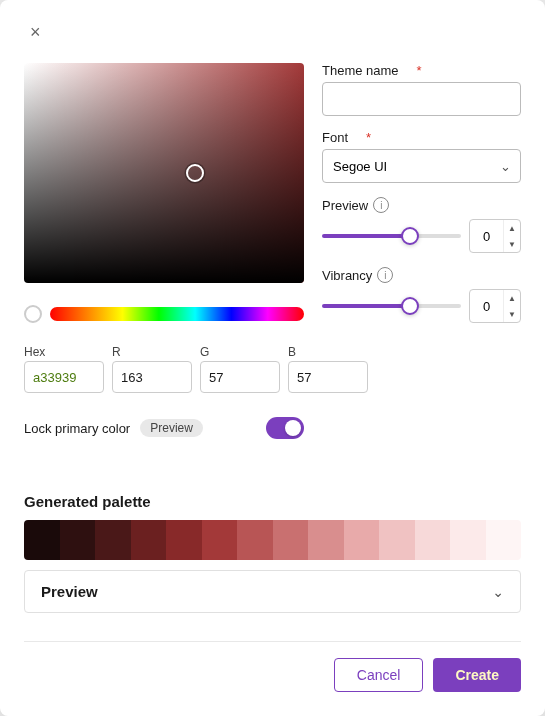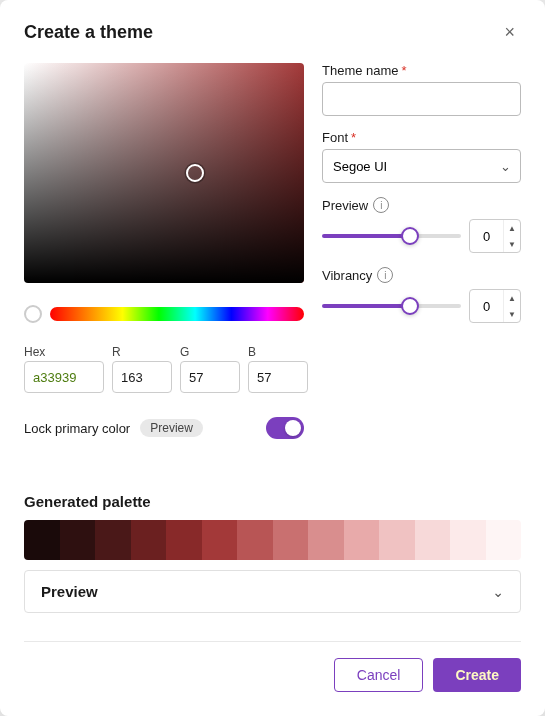--- a/index.html
+++ b/index.html
@@ -119,21 +119,21 @@
     .hex-input {
       width: 80px;
       height: 32px;
       border: 1px solid #ccc;
       border-radius: 4px;
       padding: 0 8px;
       font-size: 13px;
       color: #4d7c0f;
     }
     .rgb-input {
-      width: 60px;
+      width: 80px;
       height: 32px;
       border: 1px solid #ccc;
       border-radius: 4px;
       padding: 0 8px;
       font-size: 13px;
       color: #1a1a1a;
     }
     .lock-row {
       display: flex;
       align-items: center;
@@ -176,21 +176,21 @@
       flex-direction: column;
       gap: 14px;
       flex: 1;
     }
     .field-label {
       font-size: 13px;
       color: #1a1a1a;
       margin-bottom: 4px;
       display: flex;
       align-items: flex-end;
-      gap: 3px;
+      gap: 18px;
     }
     .required-star {
       color: #d93025;
       font-size: 13px;
     }
     .text-input {
       width: 100%;
       height: 34px;
       border: 1px solid #bbb;
       border-radius: 4px;
@@ -374,21 +374,20 @@
       font-size: 14px;
       font-weight: 600;
       cursor: pointer;
     }
   </style>
 </head>
 <body>
 
 <div class="dialog">
   <div class="dialog-header">
-    <span class="dialog-title">Create a theme</span>
     <button class="close-btn">×</button>
   </div>
 
   <div class="main-content">
 
     <div class="left-panel">
       <div class="color-picker-canvas">
         <div class="color-canvas-gradient"></div>
         <div class="color-cursor"></div>
       </div>

